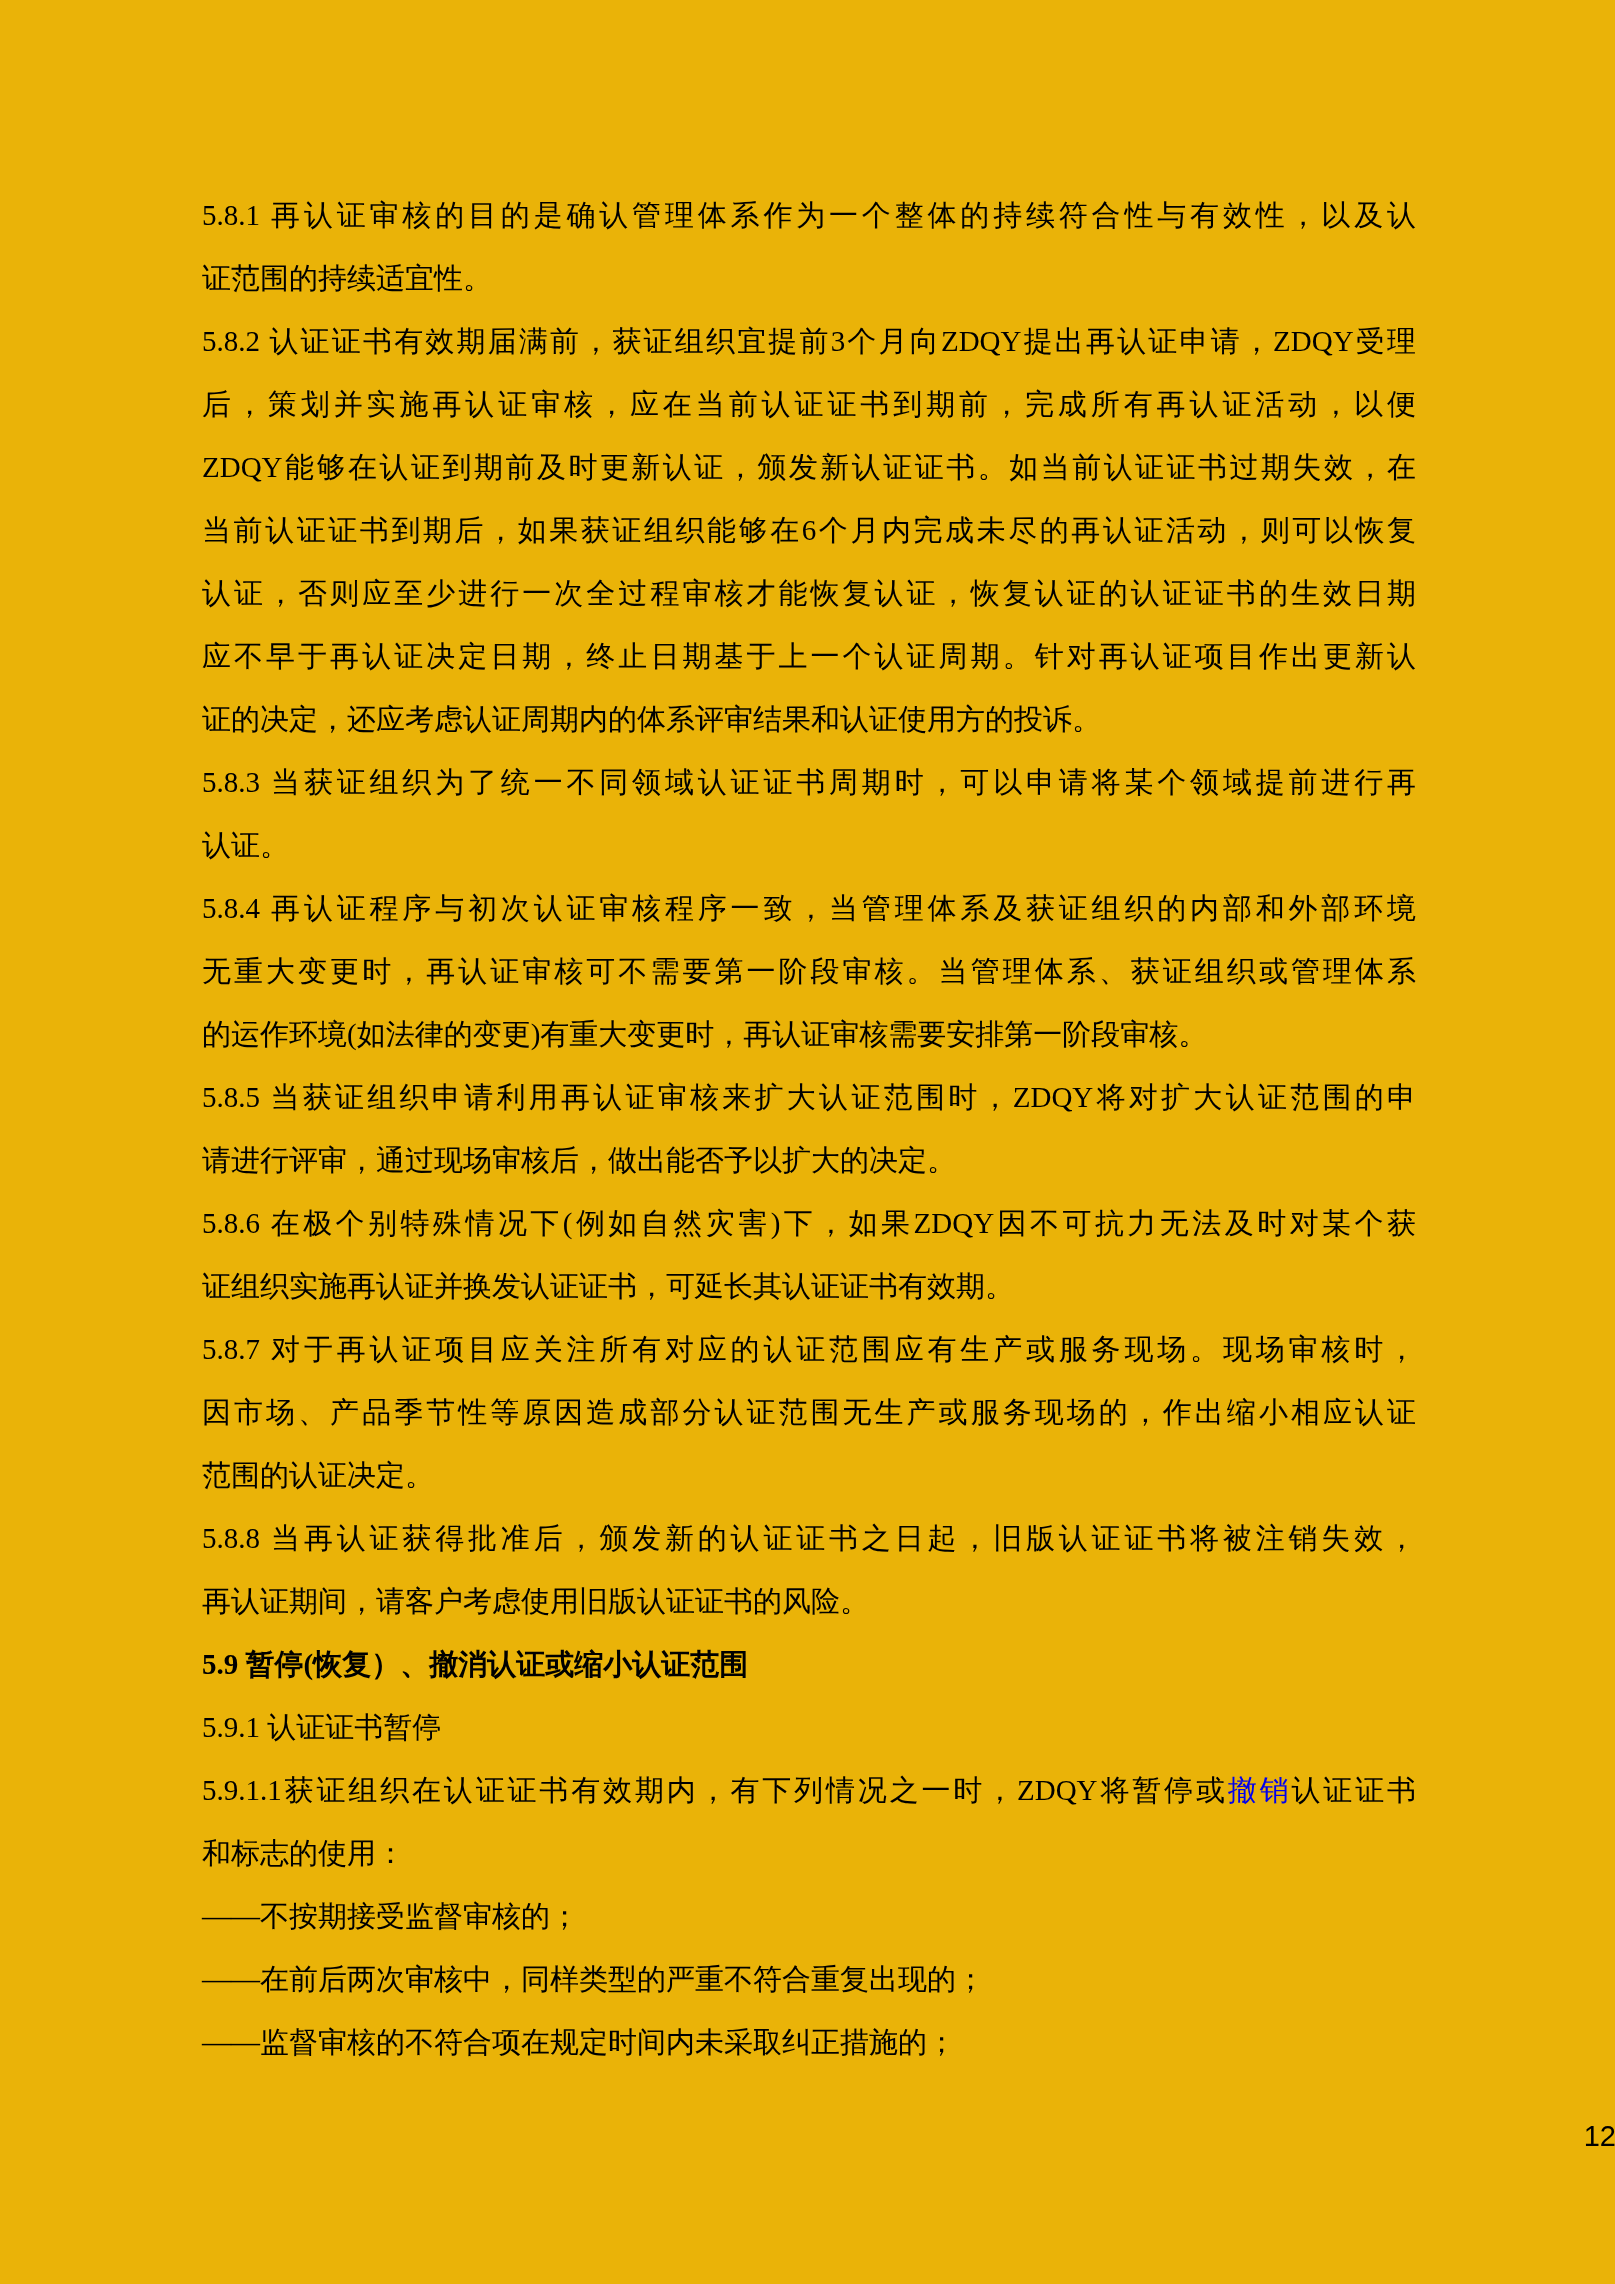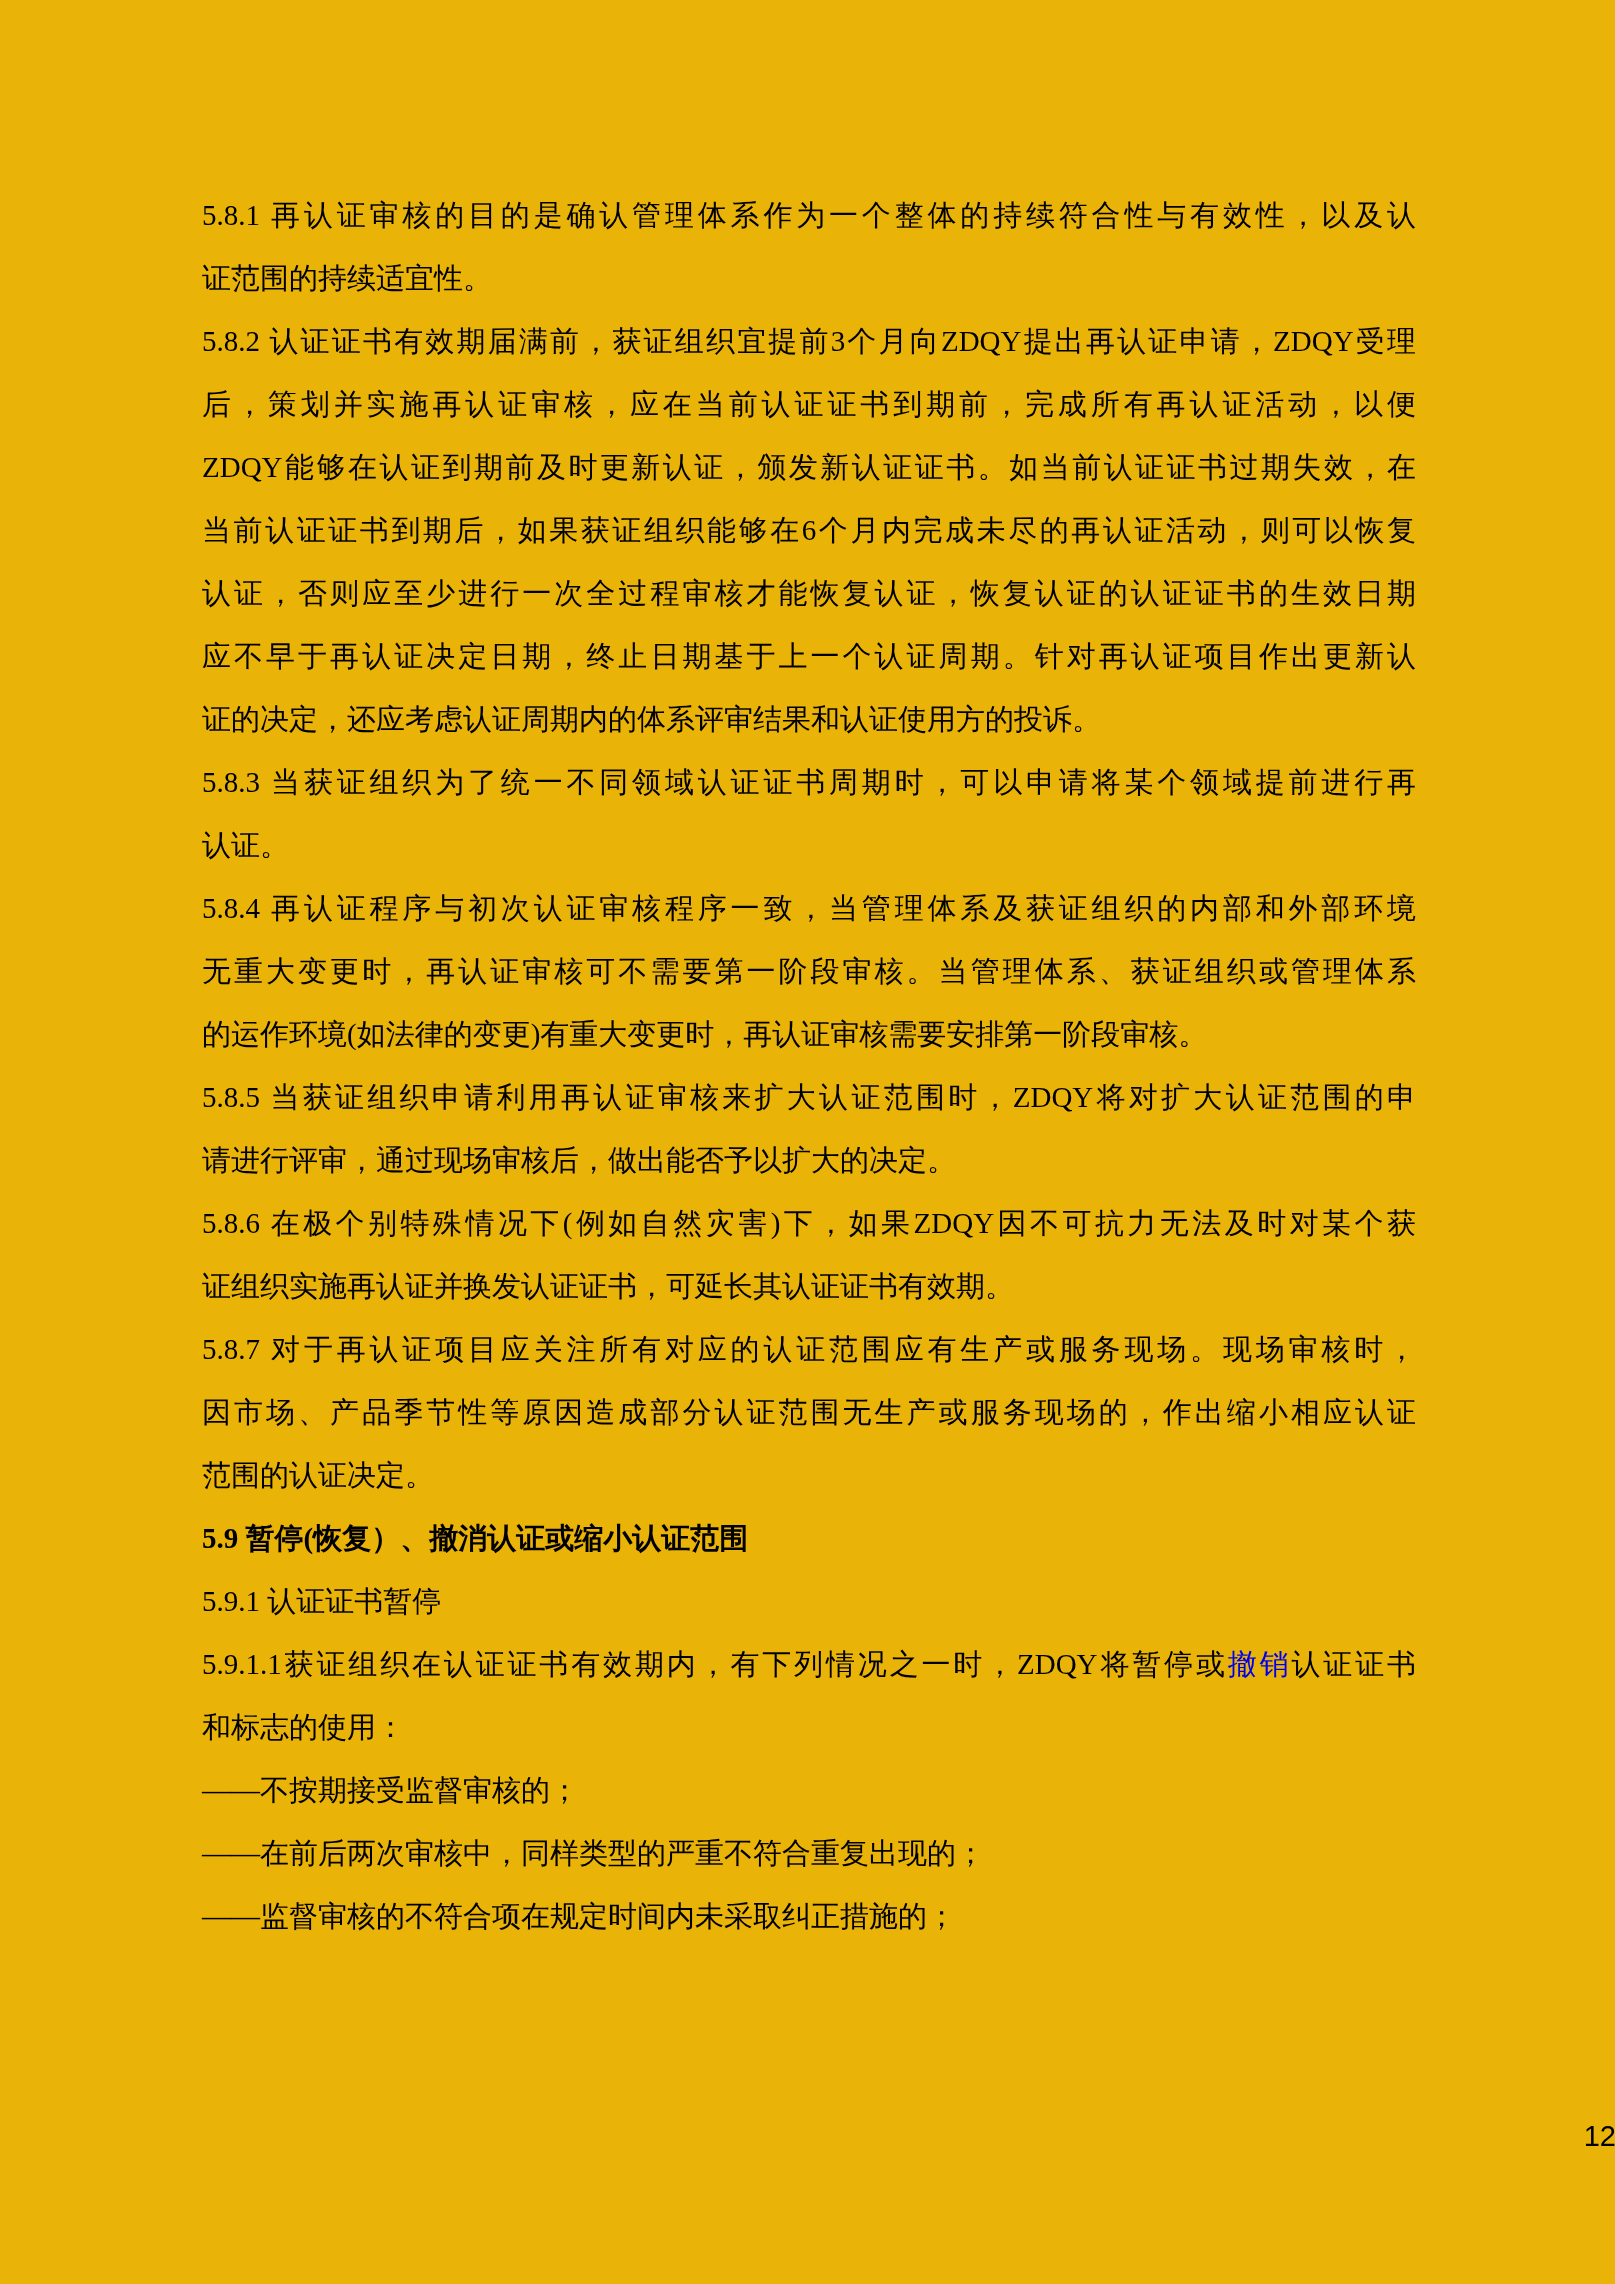--- a/index.html
+++ b/index.html
@@ -70,20 +70,22 @@
       <div class="text-line fill"><span>5.8.4 再认证程序与初次认证审核程序一致，当管理体系及获证组织的内部和外部环境</span></div>
       <div class="text-line fill"><span>无重大变更时，再认证审核可不需要第一阶段审核。当管理体系、获证组织或管理体系</span></div>
       <div class="text-line"><span>的运作环境(如法律的变更)有重大变更时，再认证审核需要安排第一阶段审核。</span></div>
       <div class="text-line fill"><span>5.8.5 当获证组织申请利用再认证审核来扩大认证范围时，ZDQY将对扩大认证范围的申</span></div>
       <div class="text-line"><span>请进行评审，通过现场审核后，做出能否予以扩大的决定。</span></div>
       <div class="text-line fill"><span>5.8.6 在极个别特殊情况下(例如自然灾害)下，如果ZDQY因不可抗力无法及时对某个获</span></div>
       <div class="text-line"><span>证组织实施再认证并换发认证证书，可延长其认证证书有效期。</span></div>
       <div class="text-line fill"><span>5.8.7 对于再认证项目应关注所有对应的认证范围应有生产或服务现场。现场审核时，</span></div>
       <div class="text-line fill"><span>因市场、产品季节性等原因造成部分认证范围无生产或服务现场的，作出缩小相应认证</span></div>
       <div class="text-line"><span>范围的认证决定。</span></div>
+      <div class="text-line fill"><span>5.8.8 当再认证获得批准后，颁发新的认证证书之日起，旧版认证证书将被注销失效，</span></div>
+      <div class="text-line"><span>再认证期间，请客户考虑使用旧版认证证书的风险。</span></div>
       <div class="text-line bold"><span>5.9 暂停(恢复）、撤消认证或缩小认证范围</span></div>
       <div class="text-line"><span>5.9.1 认证证书暂停</span></div>
       <div class="text-line fill"><span>5.9.1.1获证组织在认证证书有效期内，有下列情况之一时，ZDQY将暂停或</span><span style="color: rgb(0, 0, 238);">撤销</span><span>认证证书</span></div>
       <div class="text-line"><span>和标志的使用：</span></div>
       <div class="text-line"><span>——不按期接受监督审核的；</span></div>
       <div class="text-line"><span>——在前后两次审核中，同样类型的严重不符合重复出现的；</span></div>
       <div class="text-line"><span>——监督审核的不符合项在规定时间内未采取纠正措施的；</span></div>
     </div>
   <div class="page-number">12</div>
 </div>

